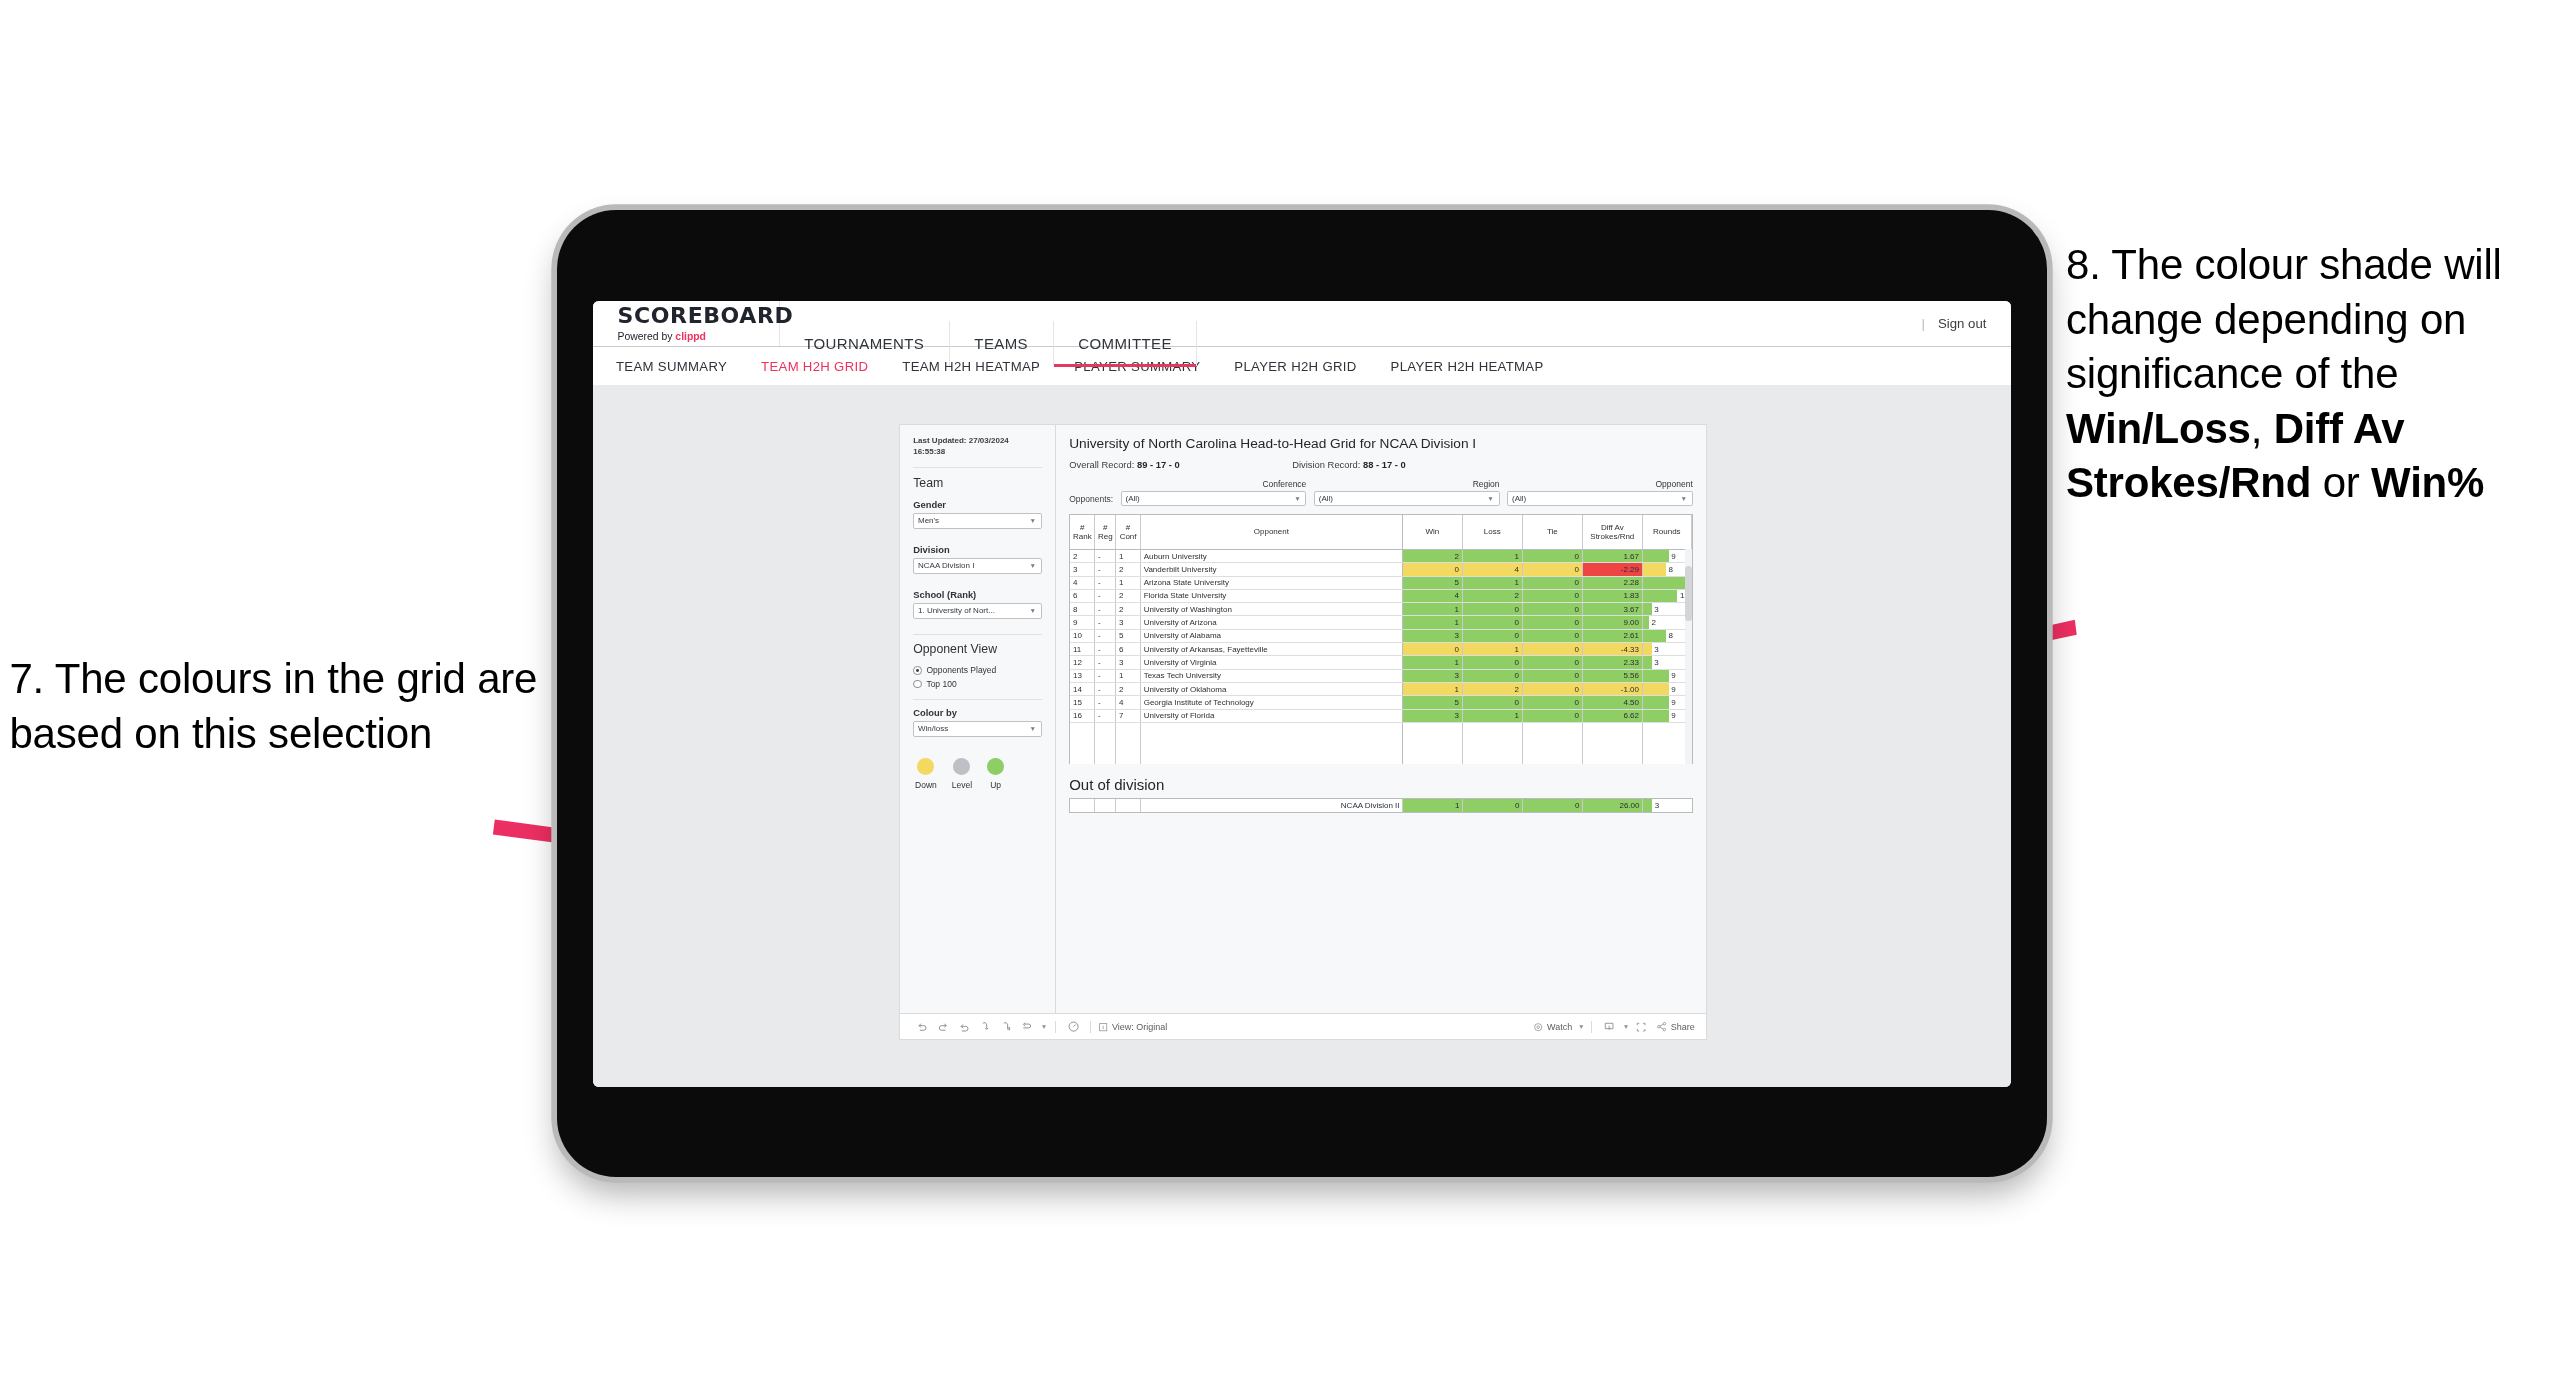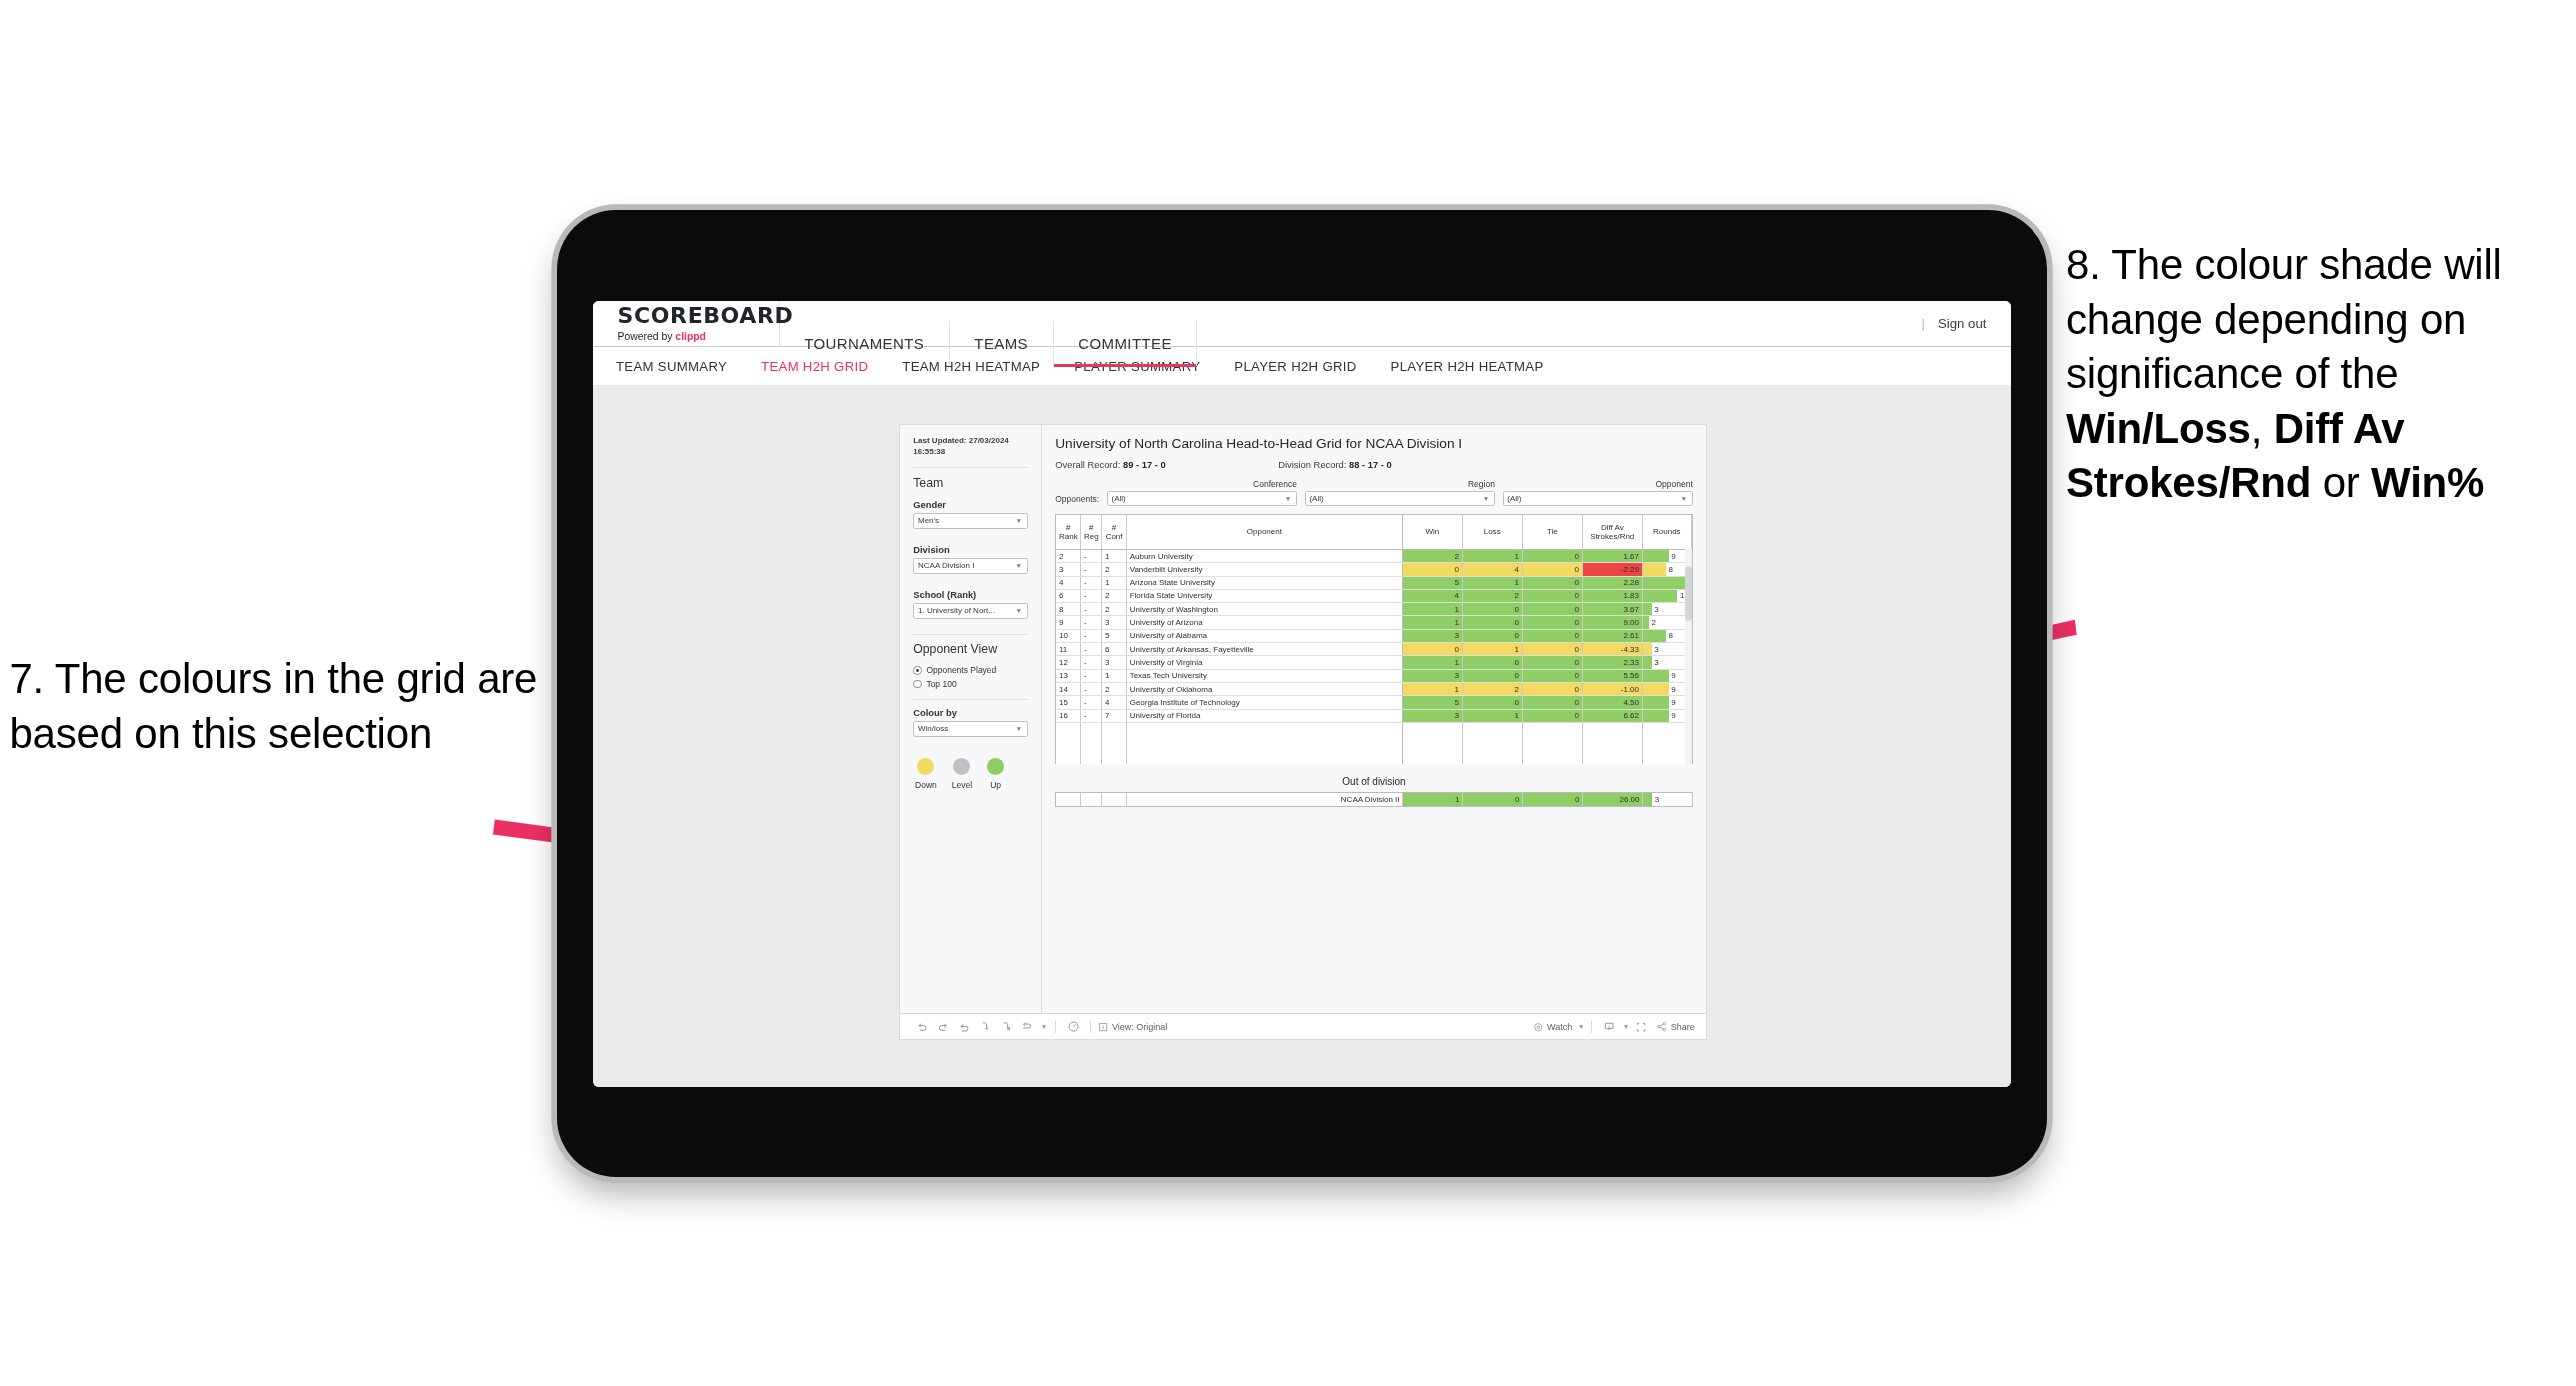--- a/index.html
+++ b/index.html
@@ -53,21 +53,21 @@
   .subnav .item{font-size:13.2px;color:#30343a;letter-spacing:0.3px;cursor:pointer;}
   .subnav .item.active{color:#f0315e;}
 
   .canvas{position:absolute;left:0;right:0;top:84px;bottom:0;background:#e8eaec;}
 
   .viz{position:absolute;left:306px;top:39px;width:806px;height:614px;
        background:#f7f8f9;border:0.9px solid #d9dbdd;display:flex;flex-direction:column;}
   .vizbody{flex:1;display:flex;min-height:0;}
 
   
-  .pane{width:142px;background:#f7f8f9;border-right:0.9px solid #d9dbdd;
+  .pane{width:156px;background:#f7f8f9;border-right:0.9px solid #d9dbdd;
         padding:11.3px 13.2px 0 13.2px;box-sizing:border-box;}
   .upd{font-size:8px;color:#3c4046;font-weight:bold;line-height:1.35;}
   .rule{height:0.9px;background:#dfe1e3;margin:9.4px 0 7.6px;}
   .pane-h{font-size:12.3px;color:#2f3338;margin:3.8px 0 9.4px;}
   .fl{font-size:9.4px;color:#2f3338;font-weight:bold;margin-bottom:2.8px;}
   .sel{height:14px;border:0.9px solid #bfc2c5;background:#fff;border-radius:1.9px;
        display:flex;align-items:center;padding:0 3.8px;font-size:8px;color:#35383d;
        position:relative;margin-bottom:15px;cursor:pointer;}
   .sel .cv{position:absolute;right:4.7px;font-size:6.6px;color:#7a7d82;}
   .radio{display:flex;align-items:center;gap:4.7px;font-size:8.5px;color:#2f3338;
@@ -113,21 +113,21 @@
   .hdr-gap{border-right:0.9px solid #b9bcbf;}
   .rndcell{position:relative;padding:0;border-right:none;}
   .rndbar{position:absolute;left:0;top:0;bottom:0;}
   .rndval{position:absolute;top:0;bottom:0;display:flex;align-items:center;
           padding-left:2.8px;font-size:8px;}
   .tblpad{height:42px;}
   .tblpad td{border-bottom:none;}
   .vscroll{position:absolute;right:0;top:34px;bottom:0;width:6.6px;background:#f2f3f4;}
   .vthumb{position:absolute;right:0;top:17px;width:6.6px;height:55px;background:#d3d5d7;border-radius:3.8px;}
 
-  .ood-h{font-size:10px;color:#23262b;margin:11.3px 0 5.7px;text-align:center;}
+  .ood-h{font-size:15px;color:#23262b;margin:11.3px 0 5.7px;}
   .ood{border:0.9px solid #b9bcbf;background:#fff;}
   .ood table{font-size:8px;}
   .ood td{height:13.2px;border-bottom:none;}
 
   
   .toolbar{height:24.6px;background:#fff;border-top:0.9px solid #d9dbdd;
            display:flex;align-items:center;padding:0 11.3px;gap:0;}
   .tb{display:flex;align-items:center;justify-content:center;
       width:21px;height:19px;color:#8f9296;cursor:pointer;}
   .tbsep{width:0.9px;height:12.3px;background:#d9dbdd;margin:0 6.6px;}

